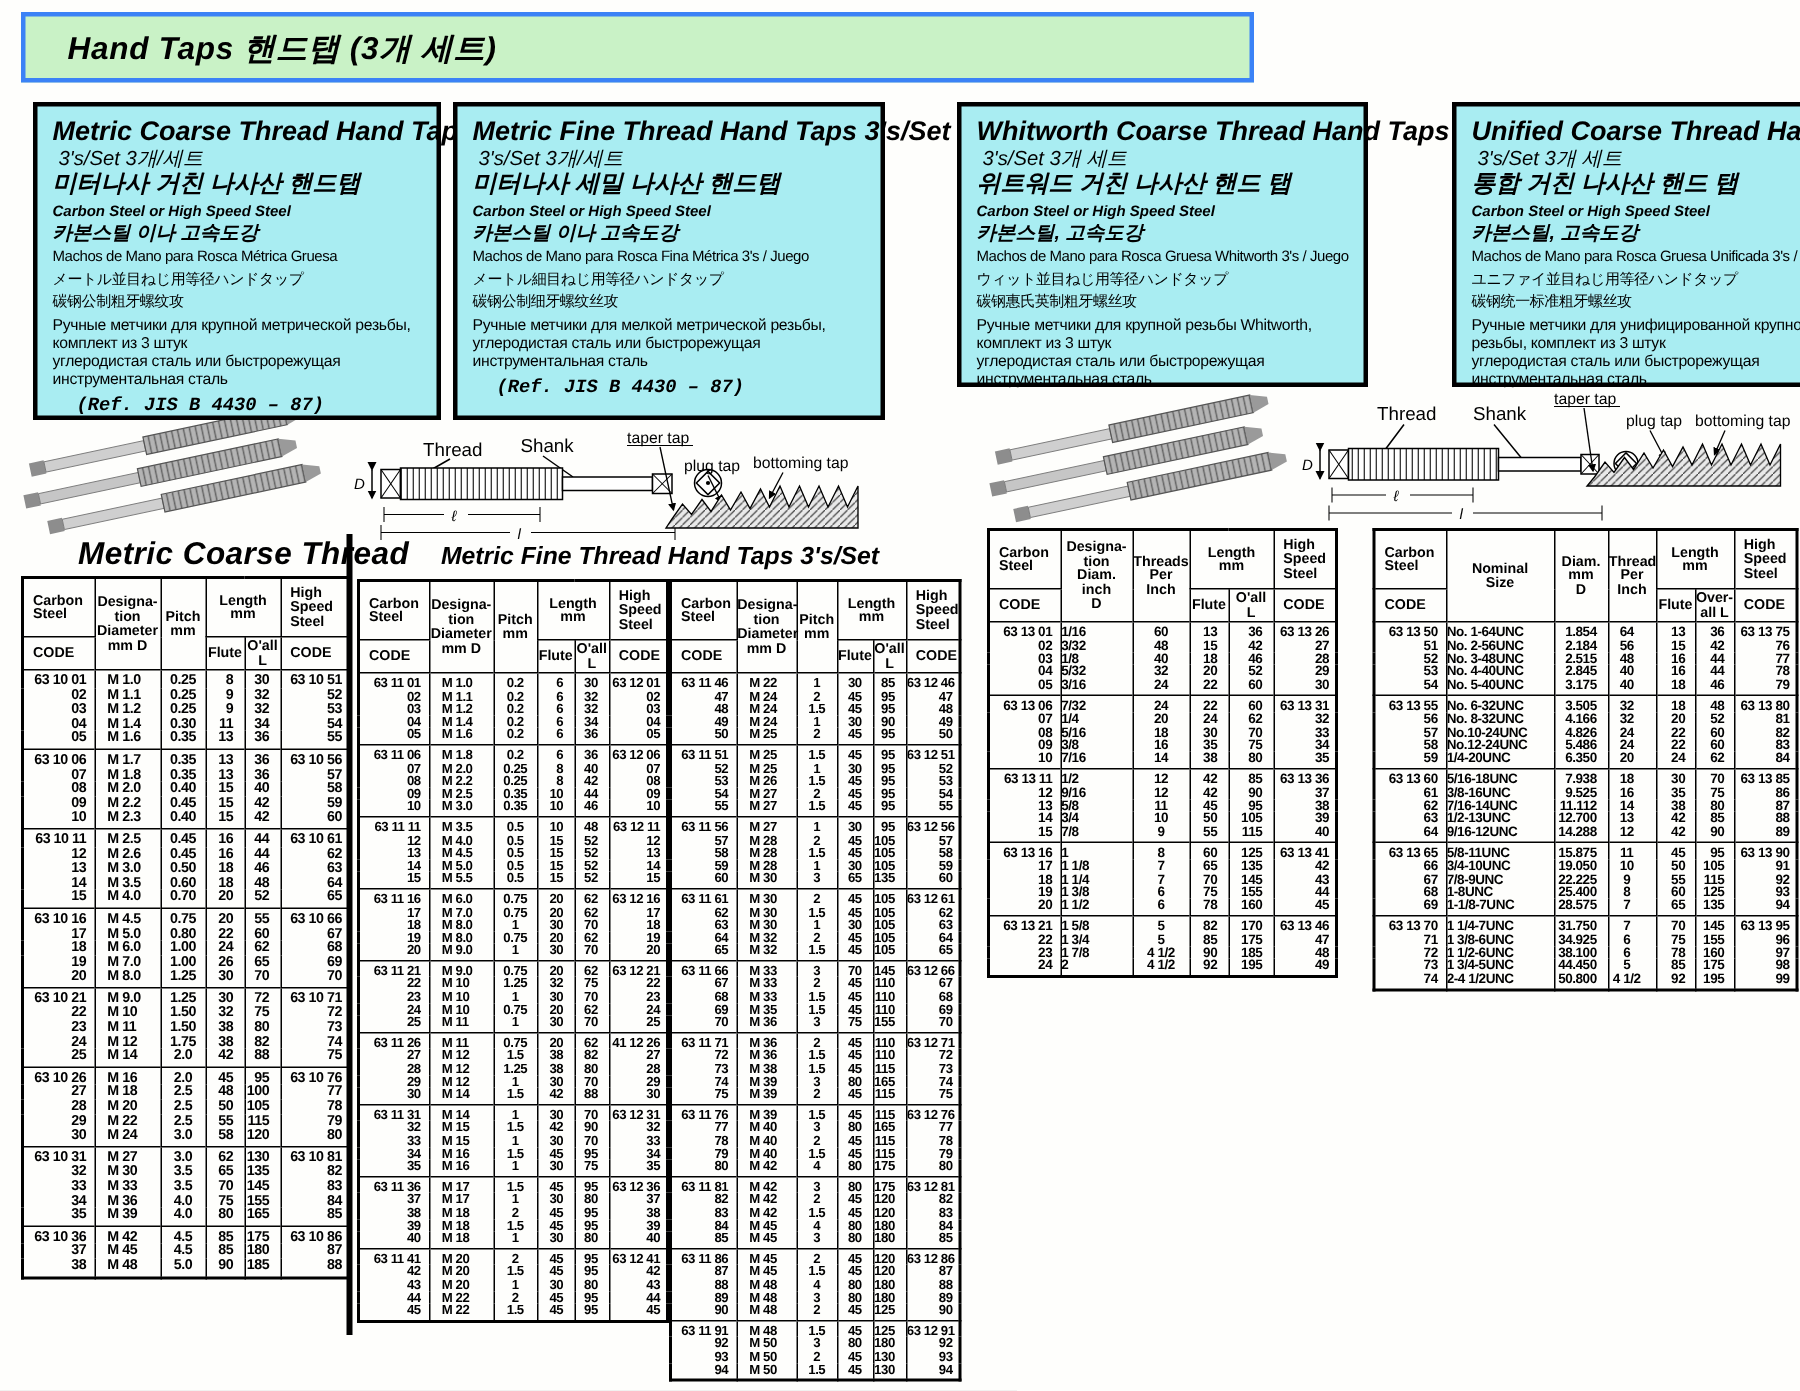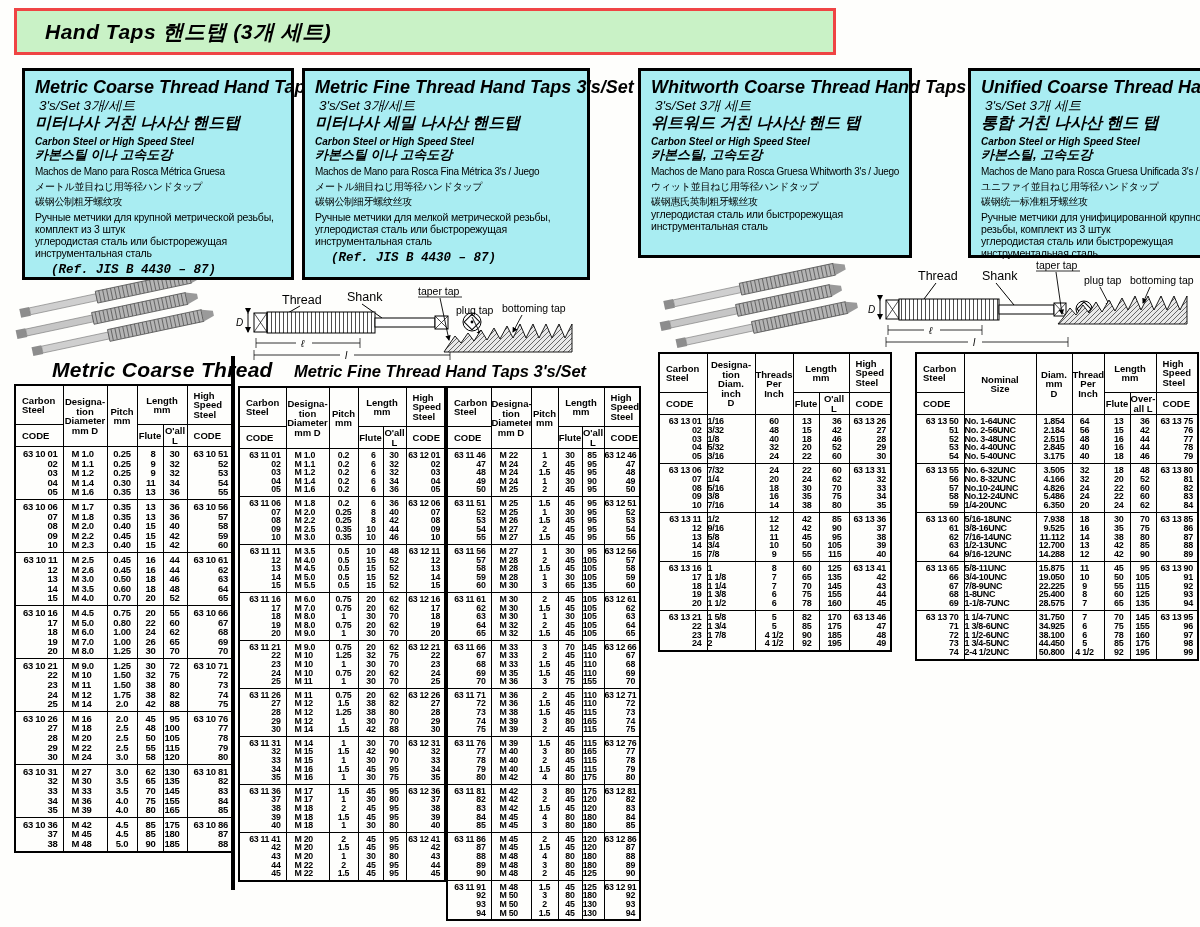--- a/index.html
+++ b/index.html
@@ -2,21 +2,21 @@
 <html><head>
 <meta charset="utf-8">
 <style>
   html,body{margin:0;padding:0;background:#e8e8e8;}
   #page{position:relative;width:1200px;height:927px;background:#fefefc;overflow:hidden;
         font-family:"Liberation Sans",sans-serif;color:#000;}
   .abs{position:absolute;}
 
   
   #main-header{left:14px;top:8px;width:822px;height:47px;background:#c9f2c6;
-    border:3px solid #ef4444;box-sizing:border-box;display:flex;align-items:center;}
+    border:3px solid #3b82f6;box-sizing:border-box;display:flex;align-items:center;}
   #main-header .t{font-size:21px;font-weight:bold;font-style:italic;padding-left:28px;letter-spacing:.5px;}
 
   
   .pbox{position:absolute;background:#a9edf2;border:3px solid #000;box-sizing:border-box;
         padding:7px 8px 4px 10px;overflow:visible;}
   .bt1{font-size:18px;font-weight:bold;font-style:italic;line-height:1.1;white-space:nowrap;}
   .bt2{font-size:13.5px;font-weight:normal;font-style:italic;line-height:1.15;padding-left:4px;}
   .btk{font-size:16px;font-weight:bold;font-style:italic;line-height:1.2;margin-bottom:3px;}
   .bs1{font-size:10px;font-weight:bold;font-style:italic;line-height:1.15;}
   .bs2{font-size:13px;font-weight:bold;font-style:italic;line-height:1.2;margin-bottom:2px;}
@@ -106,20 +106,21 @@
 
   <div class="pbox" style="left:638px;top:68px;width:274px;height:190px;">
     <div class="bt1">Whitworth Coarse Thread Hand Taps</div>
     <div class="bt2">3's/Set  3개 세트</div>
     <div class="btk">위트워드 거친 나사산 핸드 탭</div>
     <div class="bs1">Carbon Steel or High Speed Steel</div>
     <div class="bs2">카본스틸, 고속도강</div>
     <div class="bsm">Machos de Mano para Rosca Gruesa Whitworth 3's / Juego</div>
     <div class="bsm">ウィット並目ねじ用等径ハンドタップ</div>
     <div class="bsm">碳钢惠氏英制粗牙螺丝攻</div>
+    <div class="bru">Ручные метчики для крупной резьбы Whitworth, комплект из 3 штук</div>
     <div class="bru" style="margin-top:0">углеродистая сталь или быстрорежущая инструментальная сталь</div>
   </div>
 
   <div class="pbox" style="left:968px;top:68px;width:274px;height:190px;">
     <div class="bt1">Unified Coarse Thread Hand Taps</div>
     <div class="bt2">3's/Set  3개 세트</div>
     <div class="btk">통합 거친 나사산 핸드 탭</div>
     <div class="bs1">Carbon Steel or High Speed Steel</div>
     <div class="bs2">카본스틸, 고속도강</div>
     <div class="bsm">Machos de Mano para Rosca Gruesa Unificada 3's / Juego</div>
@@ -854,21 +855,21 @@
           <td class="c3">30</td>
           <td class="c4">70</td>
           <td class="c5">25</td>
         </tr>
         <tr class="gtop gfirst">
           <td class="c0">63 11 26</td>
           <td class="c1">M 11</td>
           <td class="c2">0.75</td>
           <td class="c3">20</td>
           <td class="c4">62</td>
-          <td class="c5">63 12 26</td>
+          <td class="c5">41 12 26</td>
         </tr>
         <tr class="">
           <td class="c0">27</td>
           <td class="c1">M 12</td>
           <td class="c2">1.5</td>
           <td class="c3">38</td>
           <td class="c4">82</td>
           <td class="c5">27</td>
         </tr>
         <tr class="">

